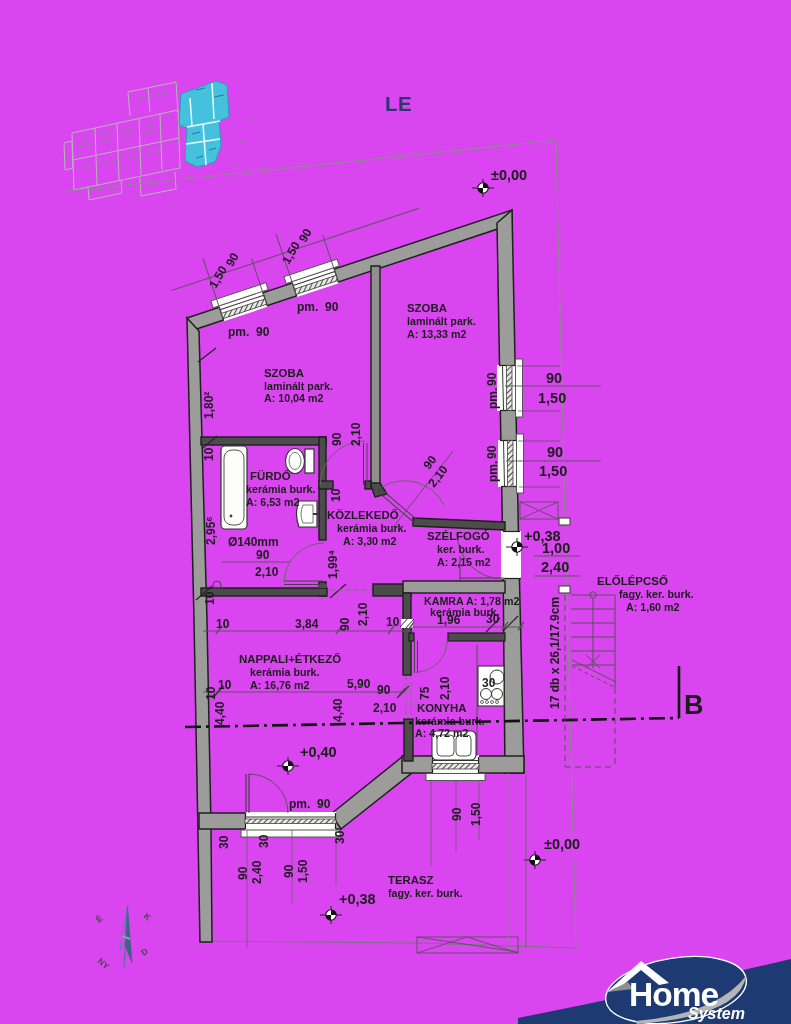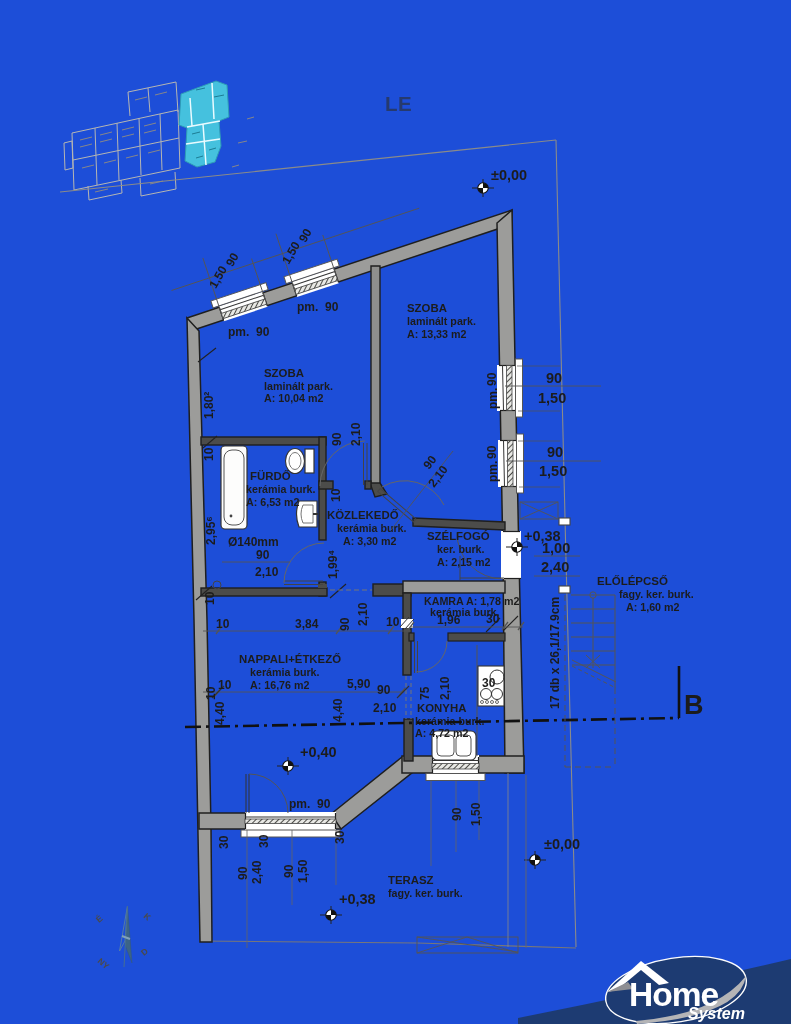--- a/index.html
+++ b/index.html
@@ -1,15 +1,15 @@
 <!DOCTYPE html>
 <html><head><meta charset="utf-8">
 <style>
 html,body{margin:0;padding:0;background:#fff;}
-.pg{position:relative;width:791px;height:1024px;background:#1d4ed8;overflow:hidden;
+.pg{position:relative;width:791px;height:1024px;background:#d946ef;overflow:hidden;
  font-family:"Liberation Sans", sans-serif;}
 text{font-family:"Liberation Sans", sans-serif; fill:#1c1c1c;}
 .rm{font-weight:bold;font-size:11.4px;}
 .rs{font-weight:bold;font-size:10.7px;}
 .dm{font-weight:bold;font-size:12px;}
 .db{font-weight:bold;font-size:14.5px;}
 .el{font-weight:bold;font-size:11.5px;}
 </style></head><body>
 <div class="pg">
 <svg width="791" height="1024" viewBox="0 0 791 1024">

